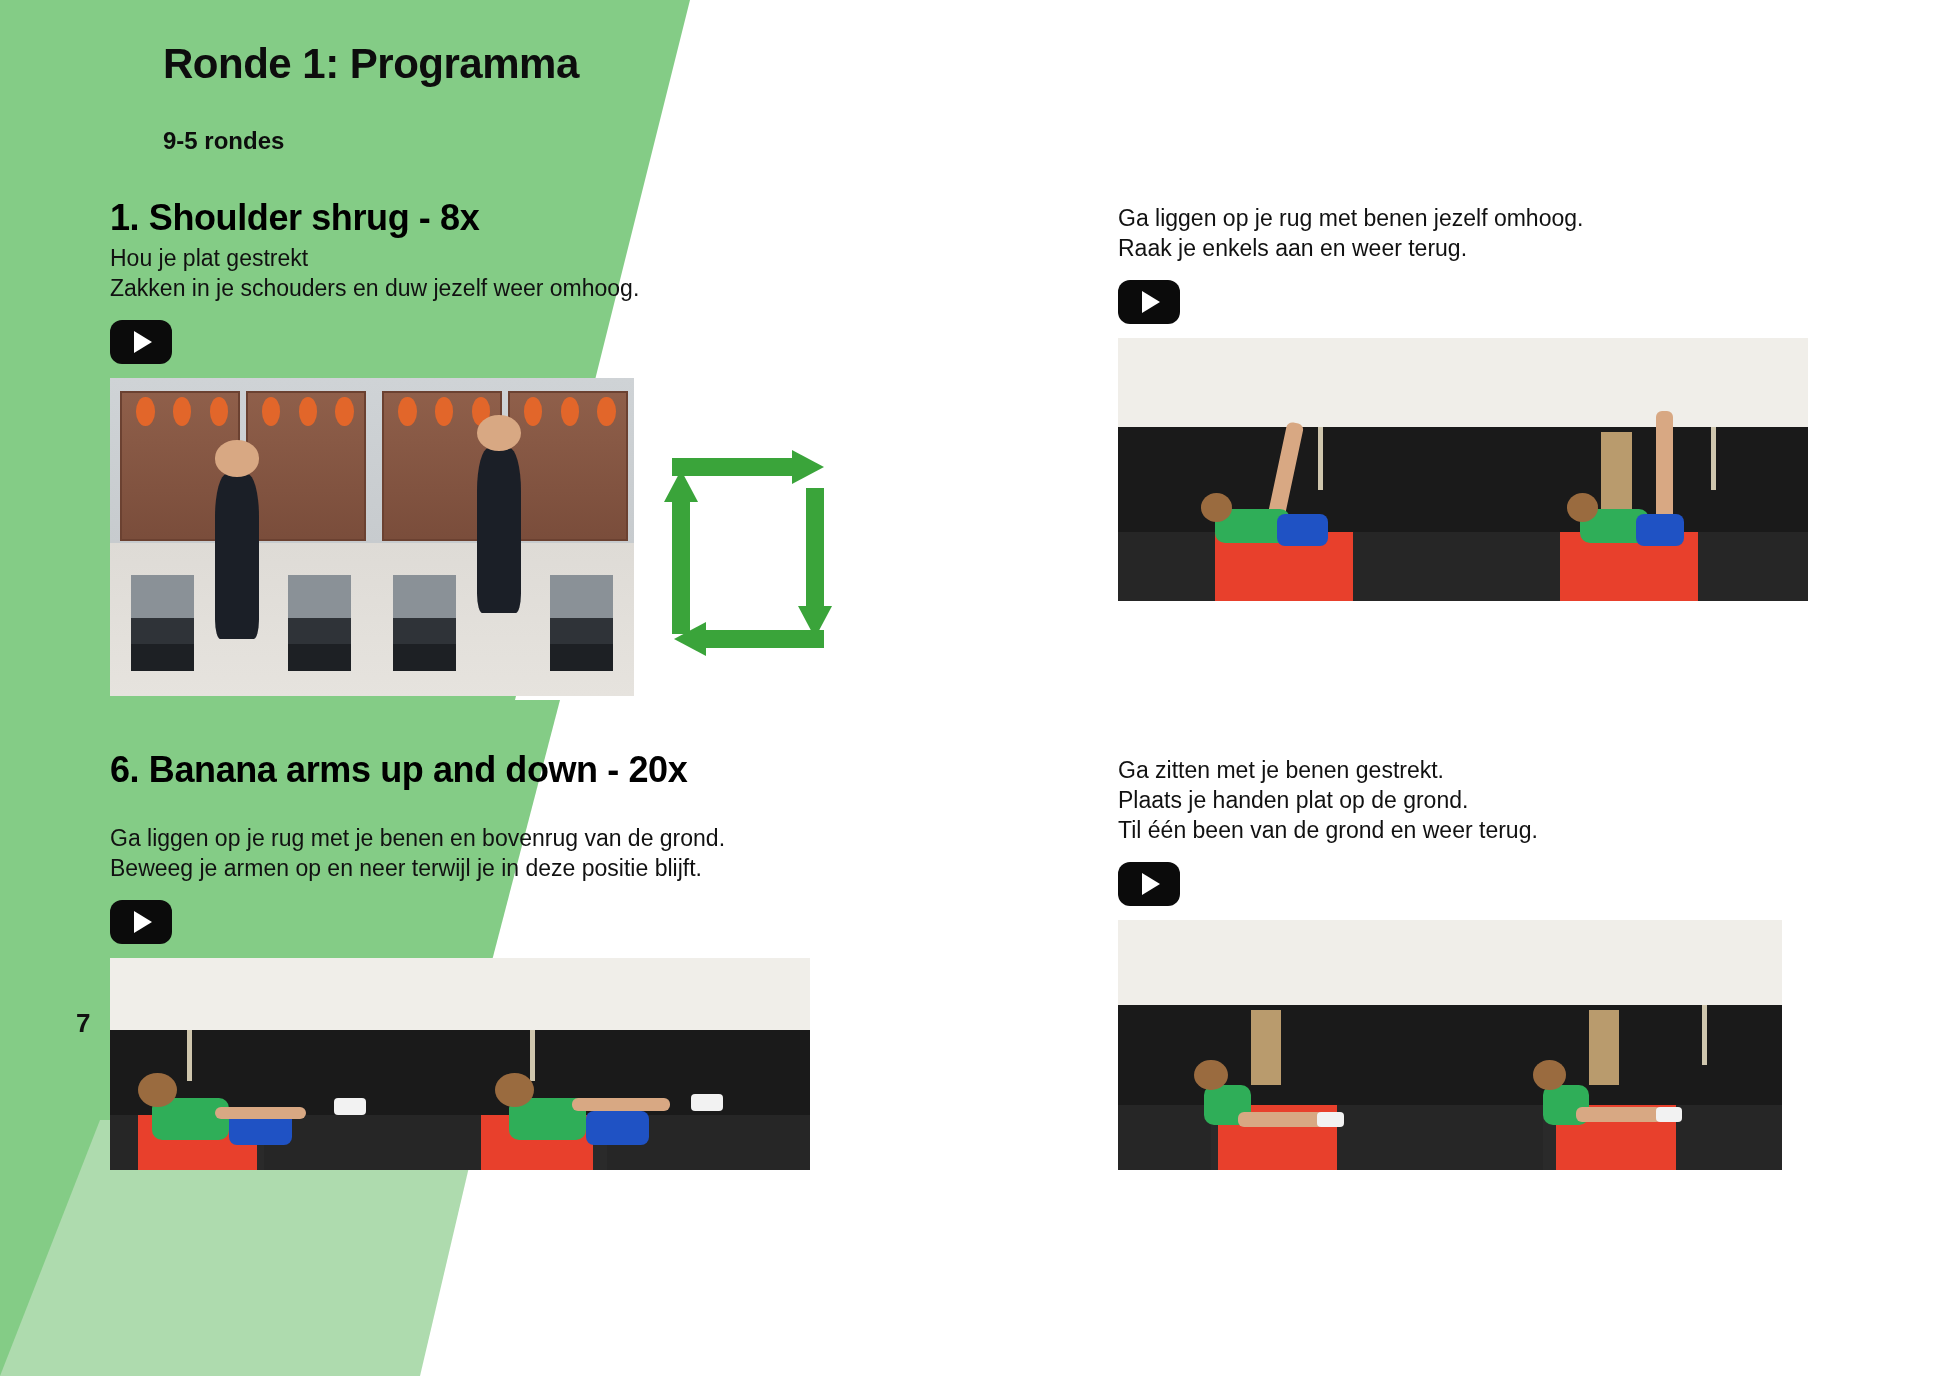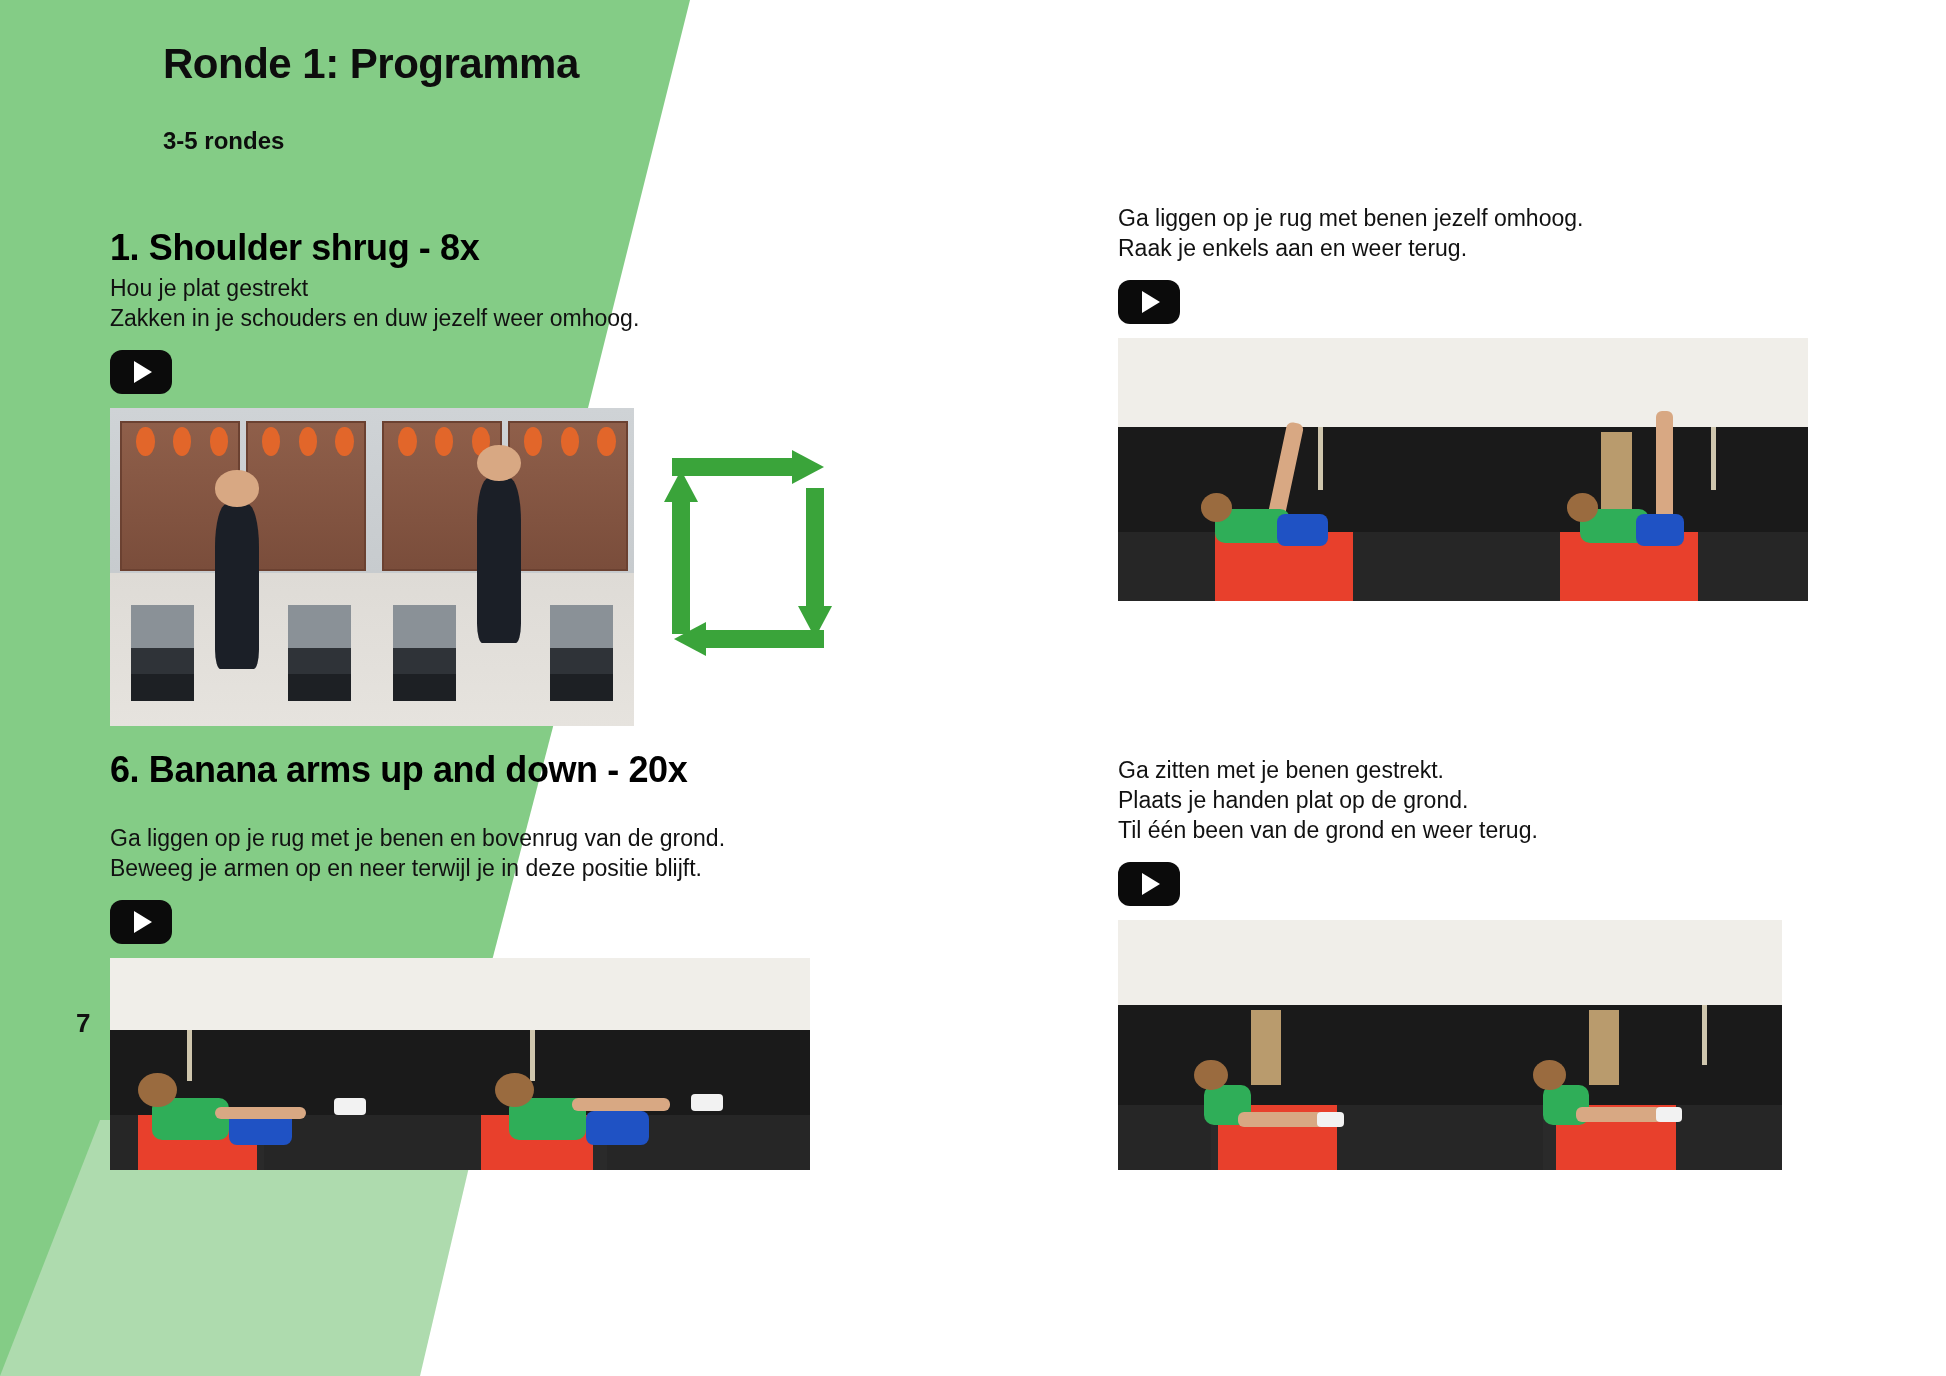--- a/index.html
+++ b/index.html
@@ -121,23 +121,23 @@
 <div class="page">
 
   <div class="green-top"></div>
   <div class="green-mid"></div>
   <div class="green-bottom"></div>
   <div class="green-light"></div>
 
   <div class="content">
 
     <div class="doc-title">Ronde 1: Programma</div>
-    <div class="doc-subtitle">3-5 rondes</div>
-
-    <div class="ex" style="left:110px;top:198px;width:680px;margin-top:30px;">
+    <div class="doc-subtitle">9-5 rondes</div>
+
+    <div class="ex" style="left:110px;top:198px;width:680px;">
       <h2 class="ex-title">1. Shoulder shrug - 8x</h2>
       <p class="ex-desc">Hou je plat gestrekt
 Zakken in je schouders en duw jezelf weer omhoog.</p>
       <div class="yt">
           <div class="tri"></div>
         </div>
       <div class="photos">
         <div class="photo sc-garage" style="width:262px;height:318px;">
           <div class="door"></div>
             <div class="door door2"></div>

